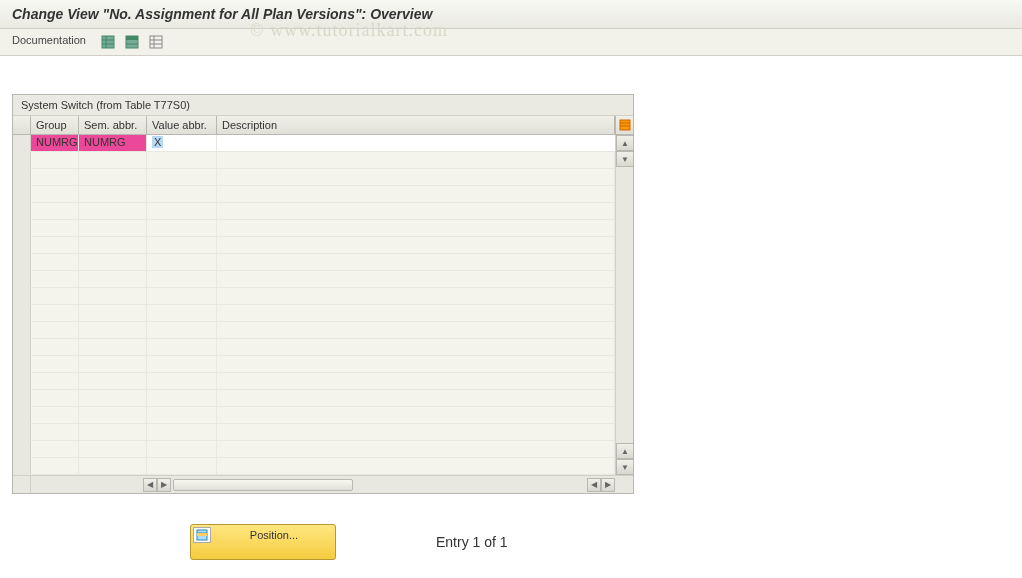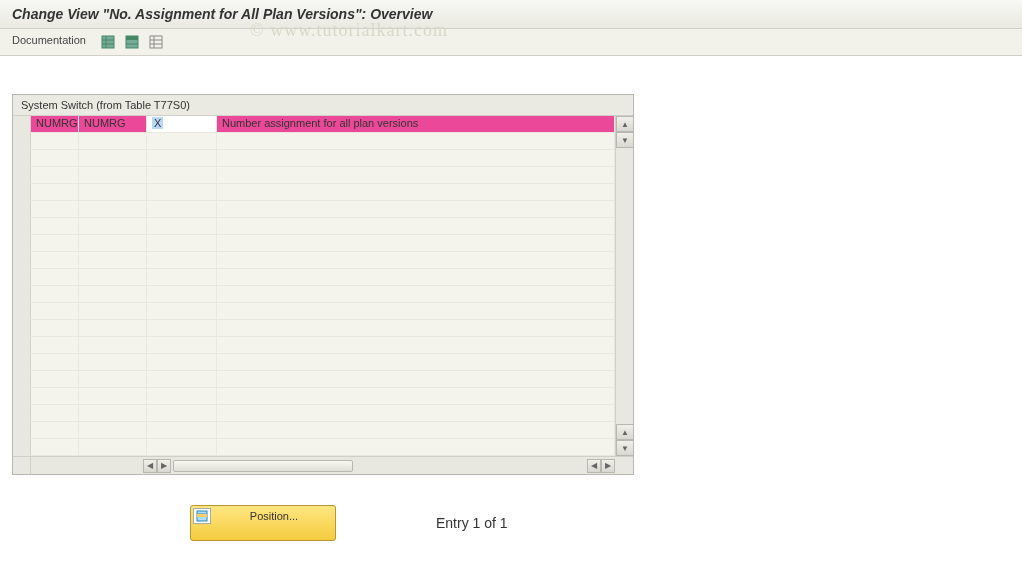--- a/index.html
+++ b/index.html
@@ -289,31 +289,44 @@
       </svg>
   </span>
 </div>
 
 <div class="watermark">© www.tutorialkart.com</div>
 
 <div class="content-area">
   <div class="table-panel">
     <div class="panel-title">System Switch (from Table T77S0)</div>
 
+    <div class="grid-header-row">
+      <div class="row-selector-header"></div>
+      <div class="grid-header-cell col-group">Group</div>
+      <div class="grid-header-cell col-sem">Sem. abbr.</div>
+      <div class="grid-header-cell col-value">Value abbr.</div>
+      <div class="grid-header-cell col-desc">Description</div>
+      <div class="config-header">
+        <svg width="12" height="12" viewBox="0 0 12 12">
+            <rect x="1" y="1" width="10" height="10" fill="#f90" stroke="#c60"></rect>
+            <line x1="1" y1="4" x2="11" y2="4" stroke="#c60"></line>
+            <line x1="1" y1="7" x2="11" y2="7" stroke="#c60"></line>
+          </svg>
+      </div>
+    </div>
 
     <div class="grid-wrapper">
       <div class="grid-body">
         <div class="grid-data" id="grid-data">
 
           <div class="grid-row">
             <div class="row-selector"></div>
             <div class="grid-cell readonly col-group">NUMRG</div>
             <div class="grid-cell readonly col-sem">NUMRG</div>
             <div class="grid-cell editable col-value"><span class="value-highlight">X</span></div>
-            <div class="grid-cell readonly col-desc">Number assignment for all plan versions</div>
           </div>
         <div class="grid-row empty">
               <div class="row-selector"></div>
               <div class="grid-cell col-group"></div>
               <div class="grid-cell col-sem"></div>
               <div class="grid-cell col-value"></div>
               <div class="grid-cell col-desc"></div>
             </div>
             <div class="grid-row empty">
               <div class="row-selector"></div>

